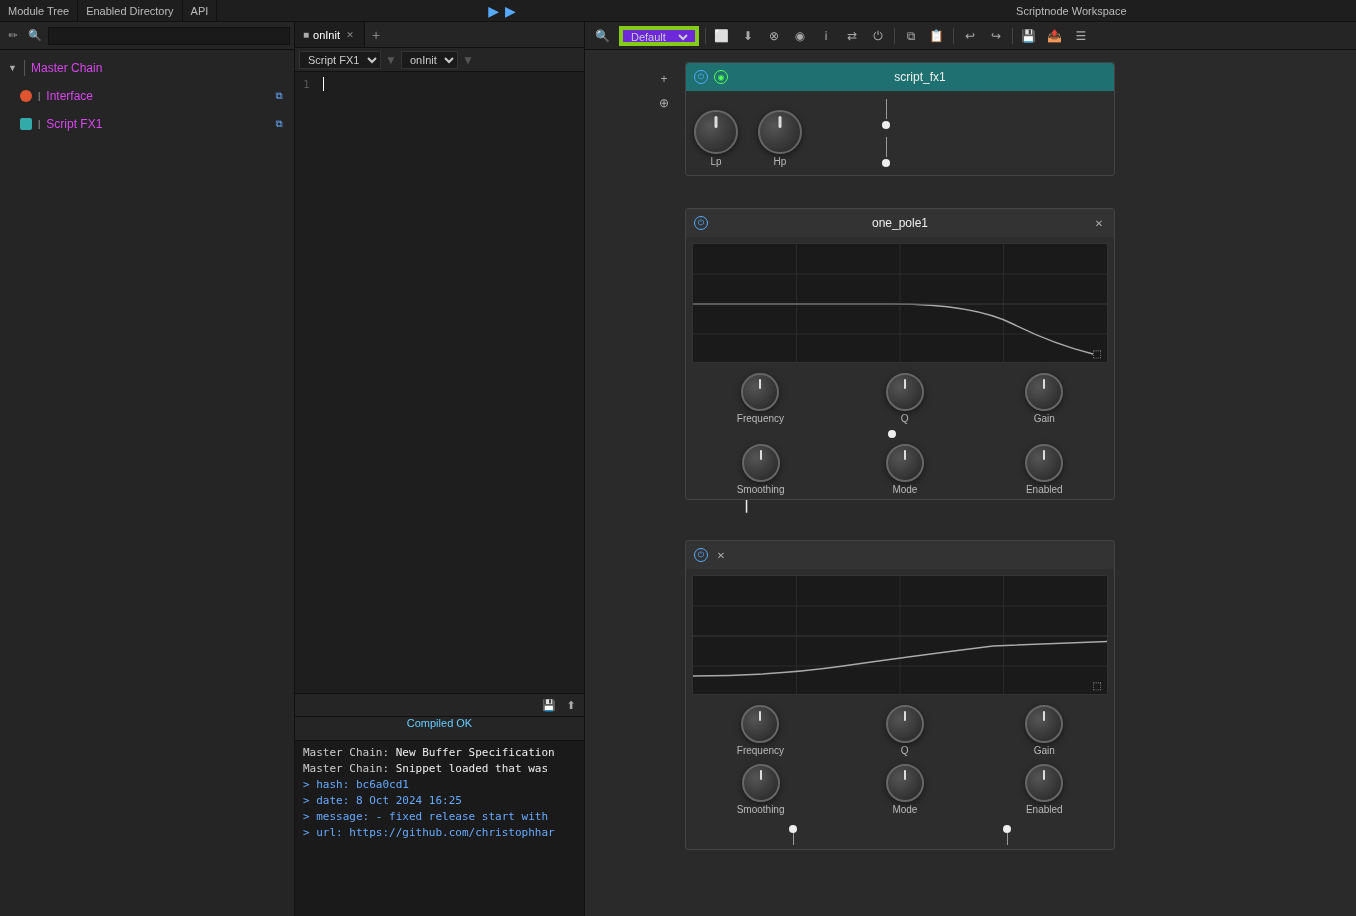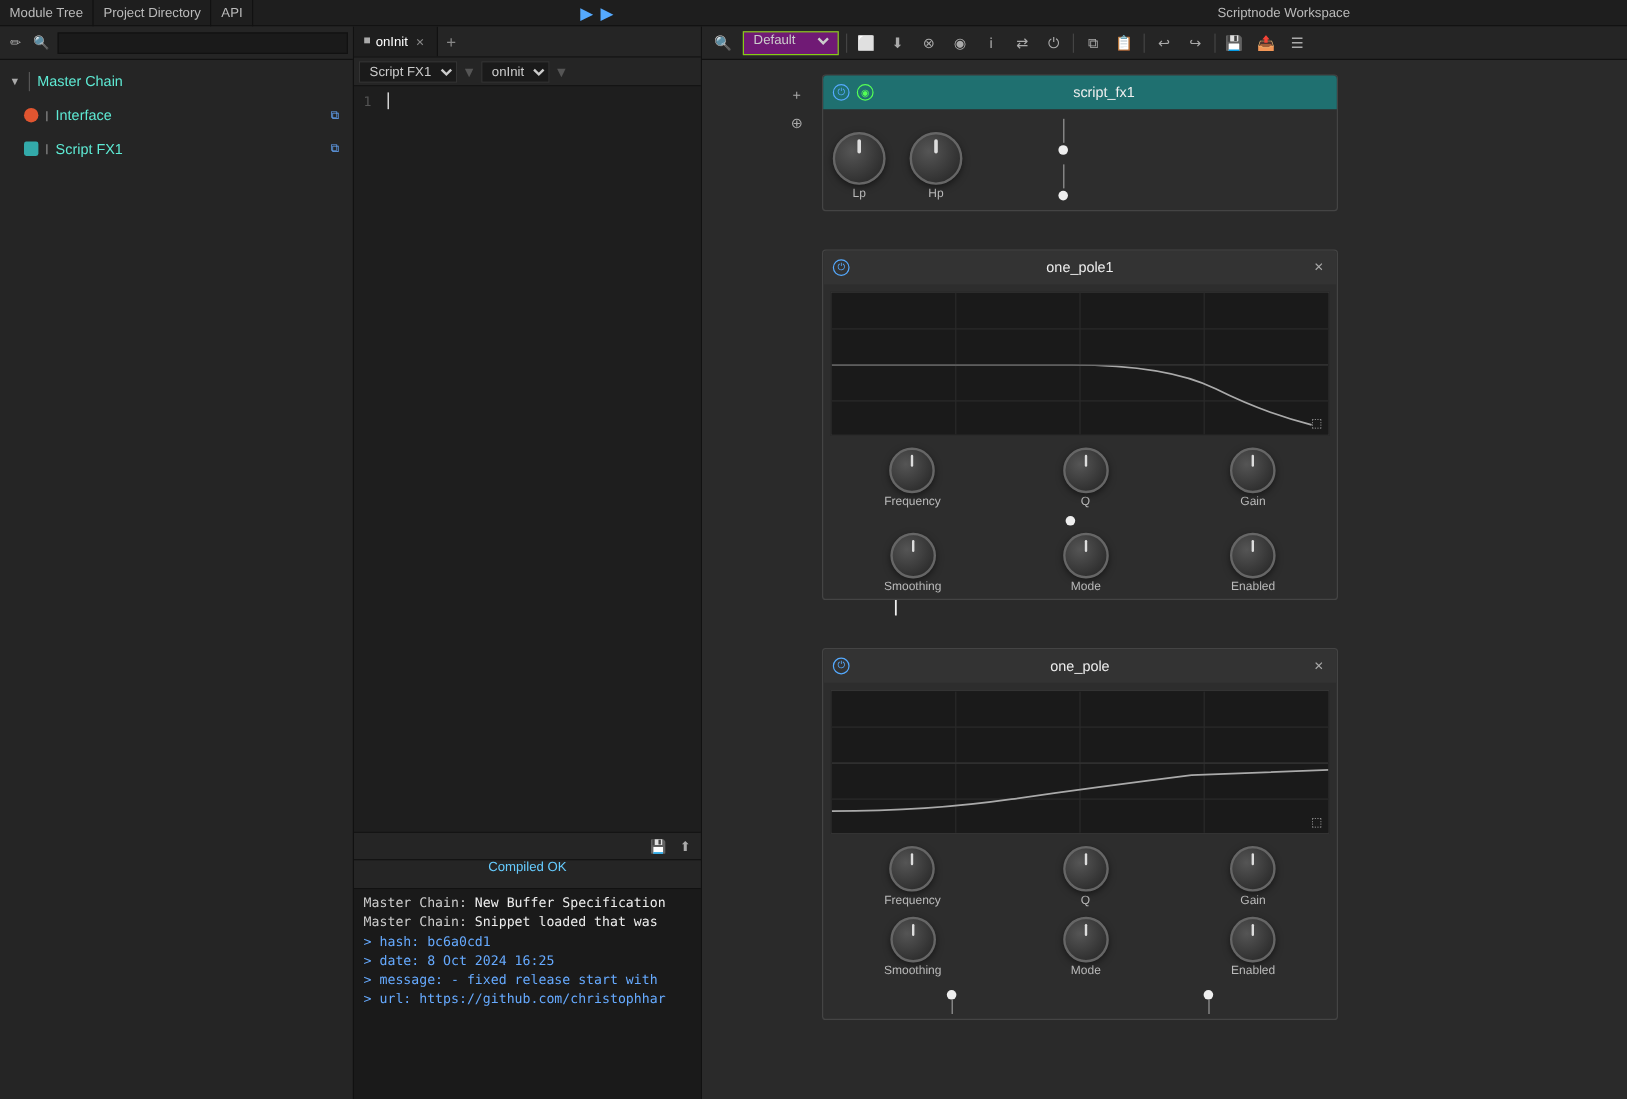--- a/index.html
+++ b/index.html
@@ -112,21 +112,21 @@
     }
     .tree-square {
       width: 12px;
       height: 12px;
       border-radius: 2px;
       display: inline-block;
     }
     .tree-label {
       flex: 1;
       font-size: 12px;
-      color: #5eead4;
+      color: #d946ef;
     }
     .tree-ext-icon {
       width: 14px;
       height: 14px;
       color: #6af;
       font-size: 10px;
       display: flex;
       align-items: center;
       justify-content: center;
     }
@@ -323,22 +323,22 @@
       font-size: 12px;
       cursor: pointer;
     }
     .ws-separator {
       width: 1px;
       height: 16px;
       background: #444;
     }
     .ws-dropdown {
       height: 20px;
-      background: #701a75;
-      border: 1px solid #84cc16;
+      background: #6d28d9;
+      border: 4px solid #84cc16;
       color: #ccc;
       font-size: 11px;
       padding: 0 4px;
       min-width: 80px;
     }
     .workspace-content {
       flex: 1;
       overflow: auto;
       position: relative;
       background: #2a2a2a;
@@ -516,21 +516,21 @@
   </style>
 </head>
 <body>
 
 <div class="top-bar">
 
   <div class="top-bar-section">
     <span>Module Tree</span>
   </div>
   <div class="top-bar-section">
-    <span>Project Directory</span>
+    <span>Enabled Directory</span>
   </div>
   <div class="top-bar-section">
     <span>API</span>
   </div>
 
   <div class="top-bar-section grow">
     <span class="scroll-arrow">▶</span>
     <span class="scroll-arrow">▶</span>
   </div>
 
@@ -764,21 +764,20 @@
               <span class="knob-label">Enabled</span>
             </div>
           </div>
         </div>
       </div>
 
       <div style="position:absolute;left:100px;top:490px;width:430px;">
         <div class="module-box">
           <div class="module-header dark-header" style="background:#333;">
             <div class="power-btn">⏻</div>
-            <span class="module-title">one_pole</span>
             <div class="module-close">✕</div>
           </div>
 
           <div style="position:relative;margin:6px;">
             <div class="freq-graph">
               <svg width="100%" height="120">
                 <rect width="100%" height="100%" fill="#1a1a1a"></rect>
 
                 <line x1="0" y1="30" x2="100%" y2="30" stroke="#2a2a2a" stroke-width="1"></line>
                 <line x1="0" y1="60" x2="100%" y2="60" stroke="#2a2a2a" stroke-width="1"></line>

